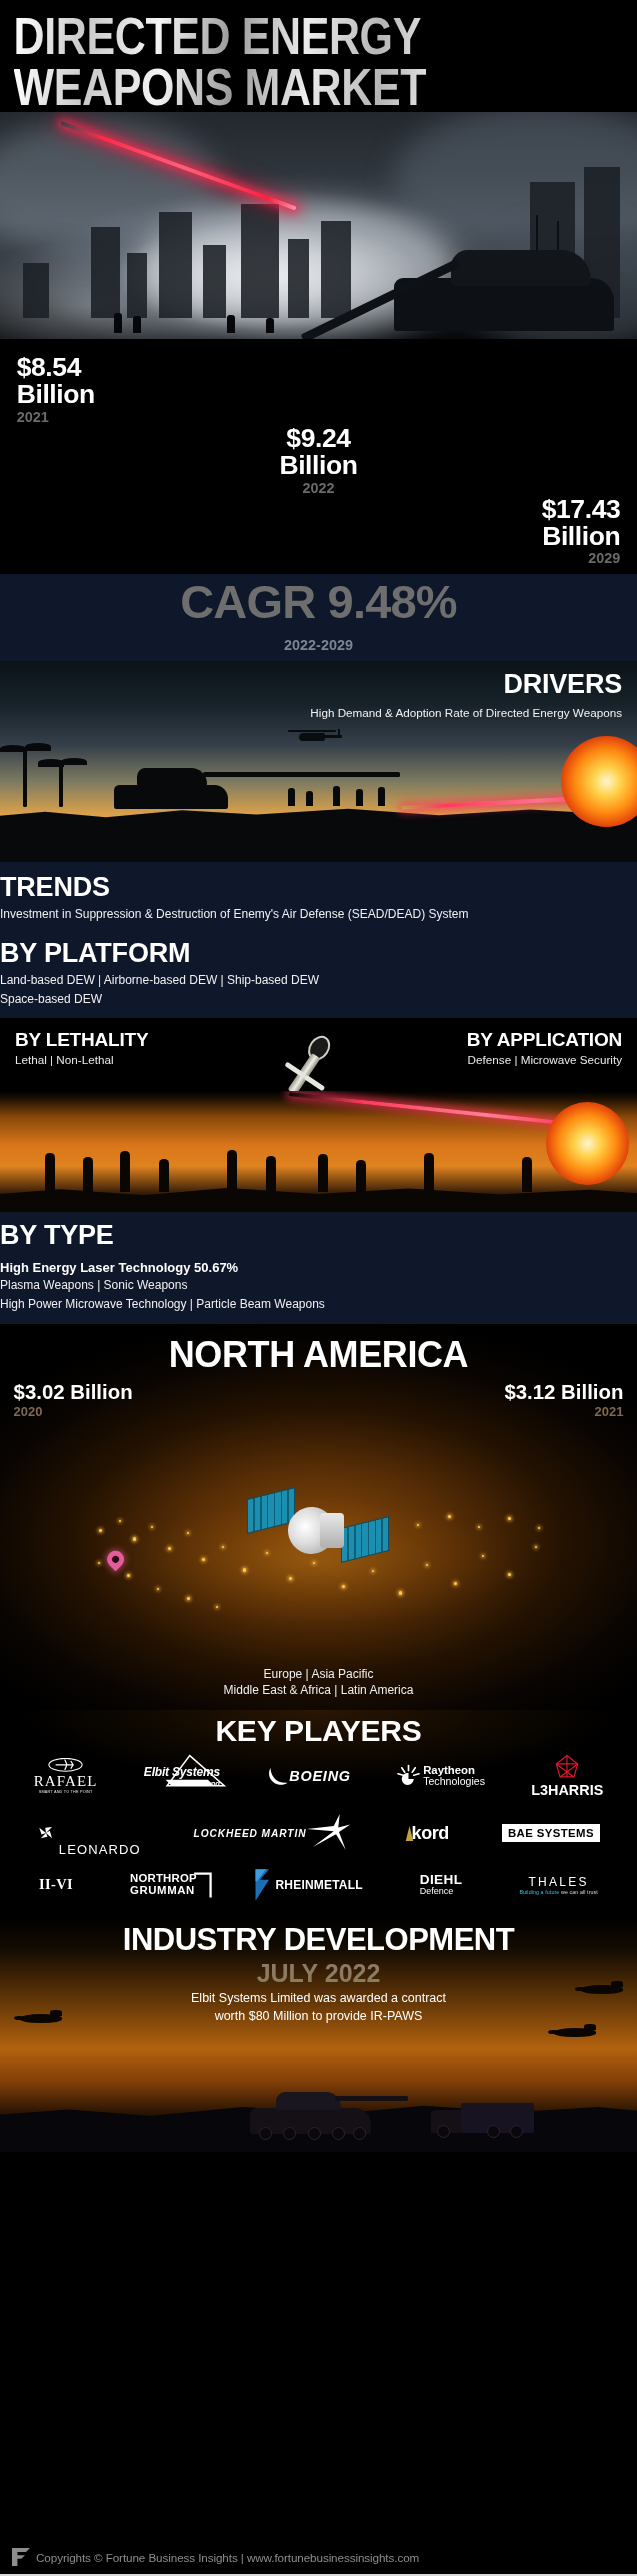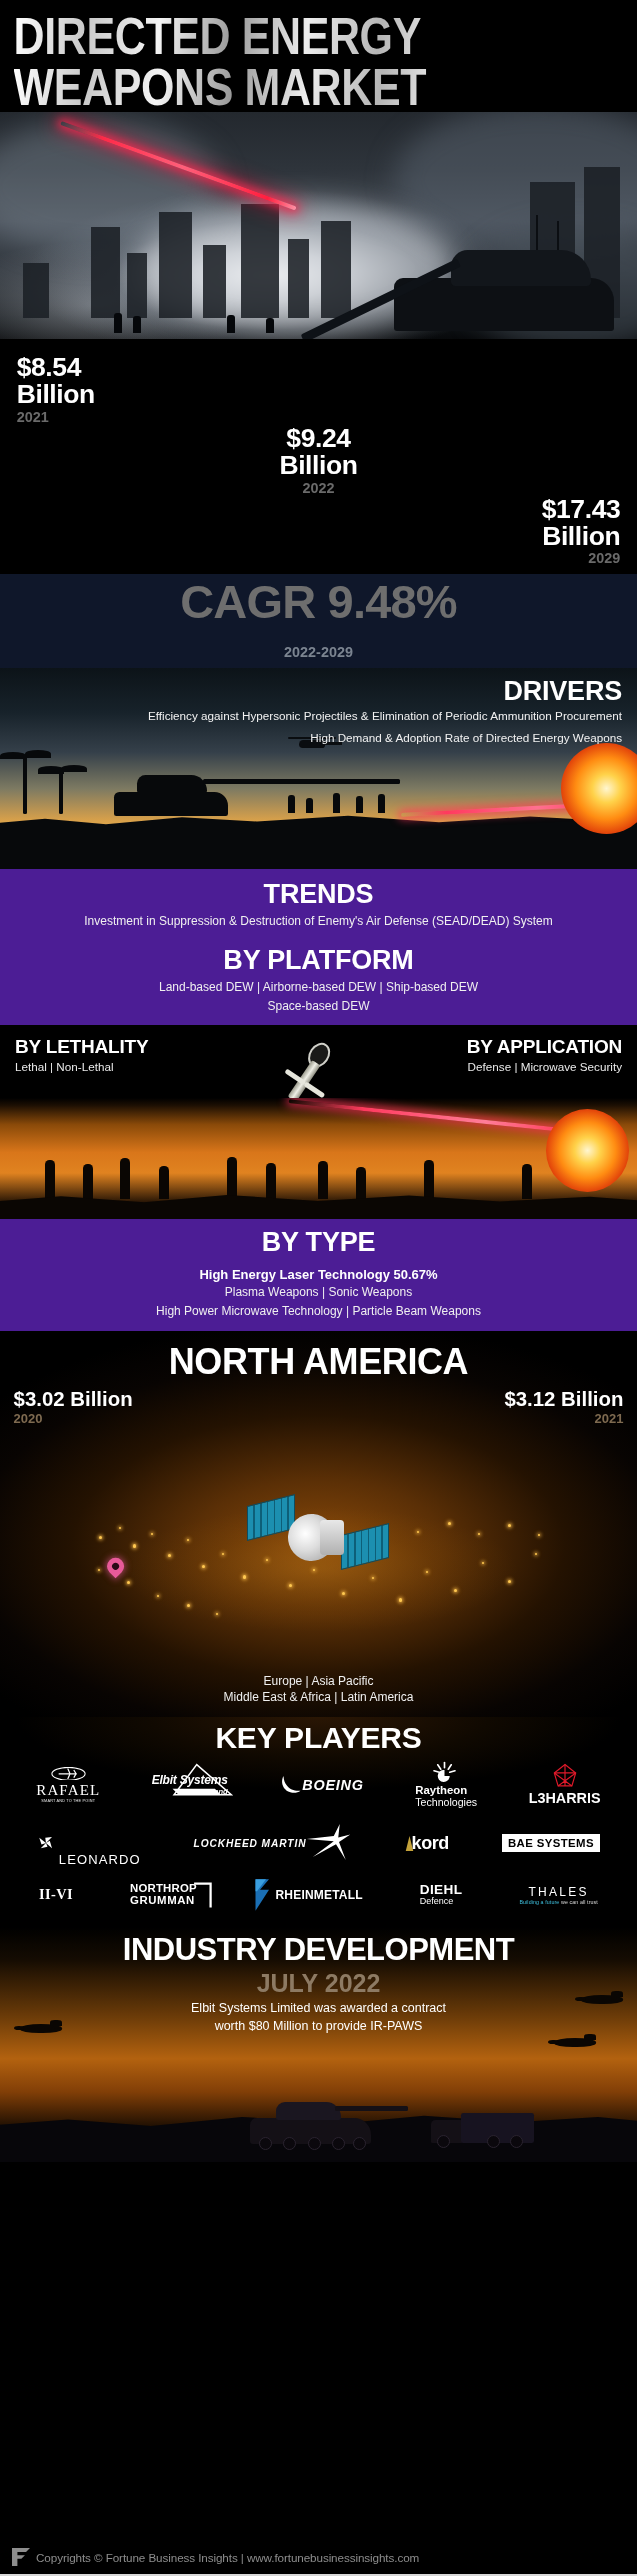--- a/index.html
+++ b/index.html
@@ -62,21 +62,21 @@
   .stats-row { display:flex; padding:15px 16.7px 7.6px 16.7px; background:#000;flex-direction:column; }
   .stat { flex:1; }
   .stat.c { text-align:center; }
   .stat.r { text-align:right; }
   .stat-value { font-size:26.5px; font-weight:bold; line-height:1.02; color:#fff; letter-spacing:-0.4px; }
   .stat-year { font-size:14.4px; font-weight:bold; color:#6a6a6a; margin-top:0.8px; letter-spacing:0px; }
 
   
   .cagr-wrap { text-align:center; background:#0f172a; padding:4.5px 0 7.6px 0; }
   .cagr-main { font-size:47px; font-weight:bold; color:#6e6e6e; letter-spacing:-0.8px; line-height:1.0; }
-  .cagr-sub { font-size:14.4px; font-weight:bold; color:#7b8490; margin-top:19px; }
+  .cagr-sub { font-size:14.4px; font-weight:bold; color:#7b8490; margin-top:12px; }
 
   
   .drivers {
     position:relative; height:201px; overflow:hidden;
     background:linear-gradient(180deg,#0c1318 0%,#17222a 22%,#35404a 42%,#7d7a62 60%,#d9a14a 76%,#e8b455 86%,#1a1409 97%,#0a0805 100%);
   }
   .drivers-text { position:relative; z-index:6; padding:9px 15px 0 0; text-align:right; }
   .sec-title-r { font-size:27px; font-weight:bold; letter-spacing:-0.2px; color:#fff; line-height:1.05; }
   .sec-body-r { font-size:11.7px; color:#f2f2f2; line-height:1.32; margin-top:2.3px; }
   .sec-body-r.gap { margin-top:6.8px; }
@@ -95,21 +95,21 @@
   .tank-d .t { position:absolute; left:23px; bottom:23px; width:70px; height:18px; background:#07090b; border-radius:9px 16.7px 2.3px 2.3px; }
   .tank-d .br { position:absolute; left:89px; bottom:32px; width:197px; height:5.3px; background:#07090b; border-radius:1.5px; }
   .laser-d { position:absolute; z-index:5; left:401px; bottom:58px; width:227px; height:3.8px;
     background:linear-gradient(90deg,rgba(255,40,80,0) 0%,#ff3a5e 20%,#ff7090 60%,#ff2a48 100%);
     box-shadow:0 0 9px 3px rgba(255,50,90,0.7); transform:rotate(-3deg); border-radius:2.3px; }
   .boom { position:absolute; z-index:6; border-radius:50%;
     background:radial-gradient(circle,#fff6d0 0%,#ffd24a 22%,#ff8c12 48%,#e2440a 70%,rgba(120,20,0,0) 100%); }
   .sold { position:absolute; z-index:5; bottom:56px; background:#07090b; width:6.8px; height:18px; border-radius:3px 3px 0 0; }
 
   
-  .blk { background:#4c1d95; text-align:center; }
+  .blk { background:#0f172a; text-align:left; }
   .sec-title { font-size:27px; font-weight:bold; color:#fff; letter-spacing:-0.2px; line-height:1.1; }
   .sec-body { font-size:12px; color:#f0f0f0; line-height:1.36; }
   .trends { padding:10.6px 0 9px 0; }
   .trends .sec-body { margin-top:3.8px; }
   .platform { padding:7.6px 0 10.6px 0; }
   .platform .sec-body { margin-top:3px; }
 
   
   .two-col { position:relative; padding:10.6px 15px 0 15px; height:73px; background:#000; }
   .col-l { position:absolute; left:15px; top:10.6px; text-align:left; }
@@ -273,21 +273,20 @@
   </div>
 
   <div class="cagr-wrap">
     <div class="cagr-main">CAGR 9.48%</div>
     <div class="cagr-sub">2022-2029</div>
   </div>
 
   <div class="drivers">
     <div class="drivers-text">
       <div class="sec-title-r">DRIVERS</div>
-      <div class="sec-body-r">Efficiency against Hypersonic Projectiles &amp; Elimination of Periodic Ammunition Procurement</div>
       <div class="sec-body-r gap">High Demand &amp; Adoption Rate of Directed Energy Weapons</div>
     </div>
     <div class="heli">
       <div class="heli-body"></div>
       <div class="heli-rotor"></div>
       <div class="heli-tail"></div>
       <div class="heli-fin"></div>
     </div>
     <div class="palm" style="left:23px;">
       <div class="palm-trunk" style="height:58px;"></div>
@@ -451,21 +450,21 @@
         <div class="elbit-sub">Deutschland</div>
       </div>
 
       <div class="logo" style="flex-direction:row;align-items:center;">
         <svg width="23" height="23" viewBox="0 0 30 30">
           <path d="M6 4 C2 10 4 20 12 24 C18 27 24 26 28 23 C22 24 14 22 10 16 C7 12 6 8 6 4 Z" fill="#fff"></path>
         </svg>
         <div class="boeing-txt">BOEING</div>
       </div>
 
-      <div class="logo" style="flex-direction:column;align-items:center;justify-content:space-between;">
+      <div class="logo" style="flex-direction:row;align-items:center;justify-content:space-between;">
         <svg width="23" height="24" viewBox="0 0 30 32" style="margin-right:3px;">
           <g stroke="#fff" stroke-width="2.2" stroke-linecap="round">
             <path d="M15 2 L15 9"></path>
               <path d="M6 5 L10 11"></path>
               <path d="M1 13 L8 15"></path>
             <path d="M24 5 L20 11"></path>
               <path d="M29 13 L22 15"></path>
           </g>
           <path d="M15 12 A8 8 0 1 0 22 20 L15 20 Z" fill="#fff"></path>
         </svg>

